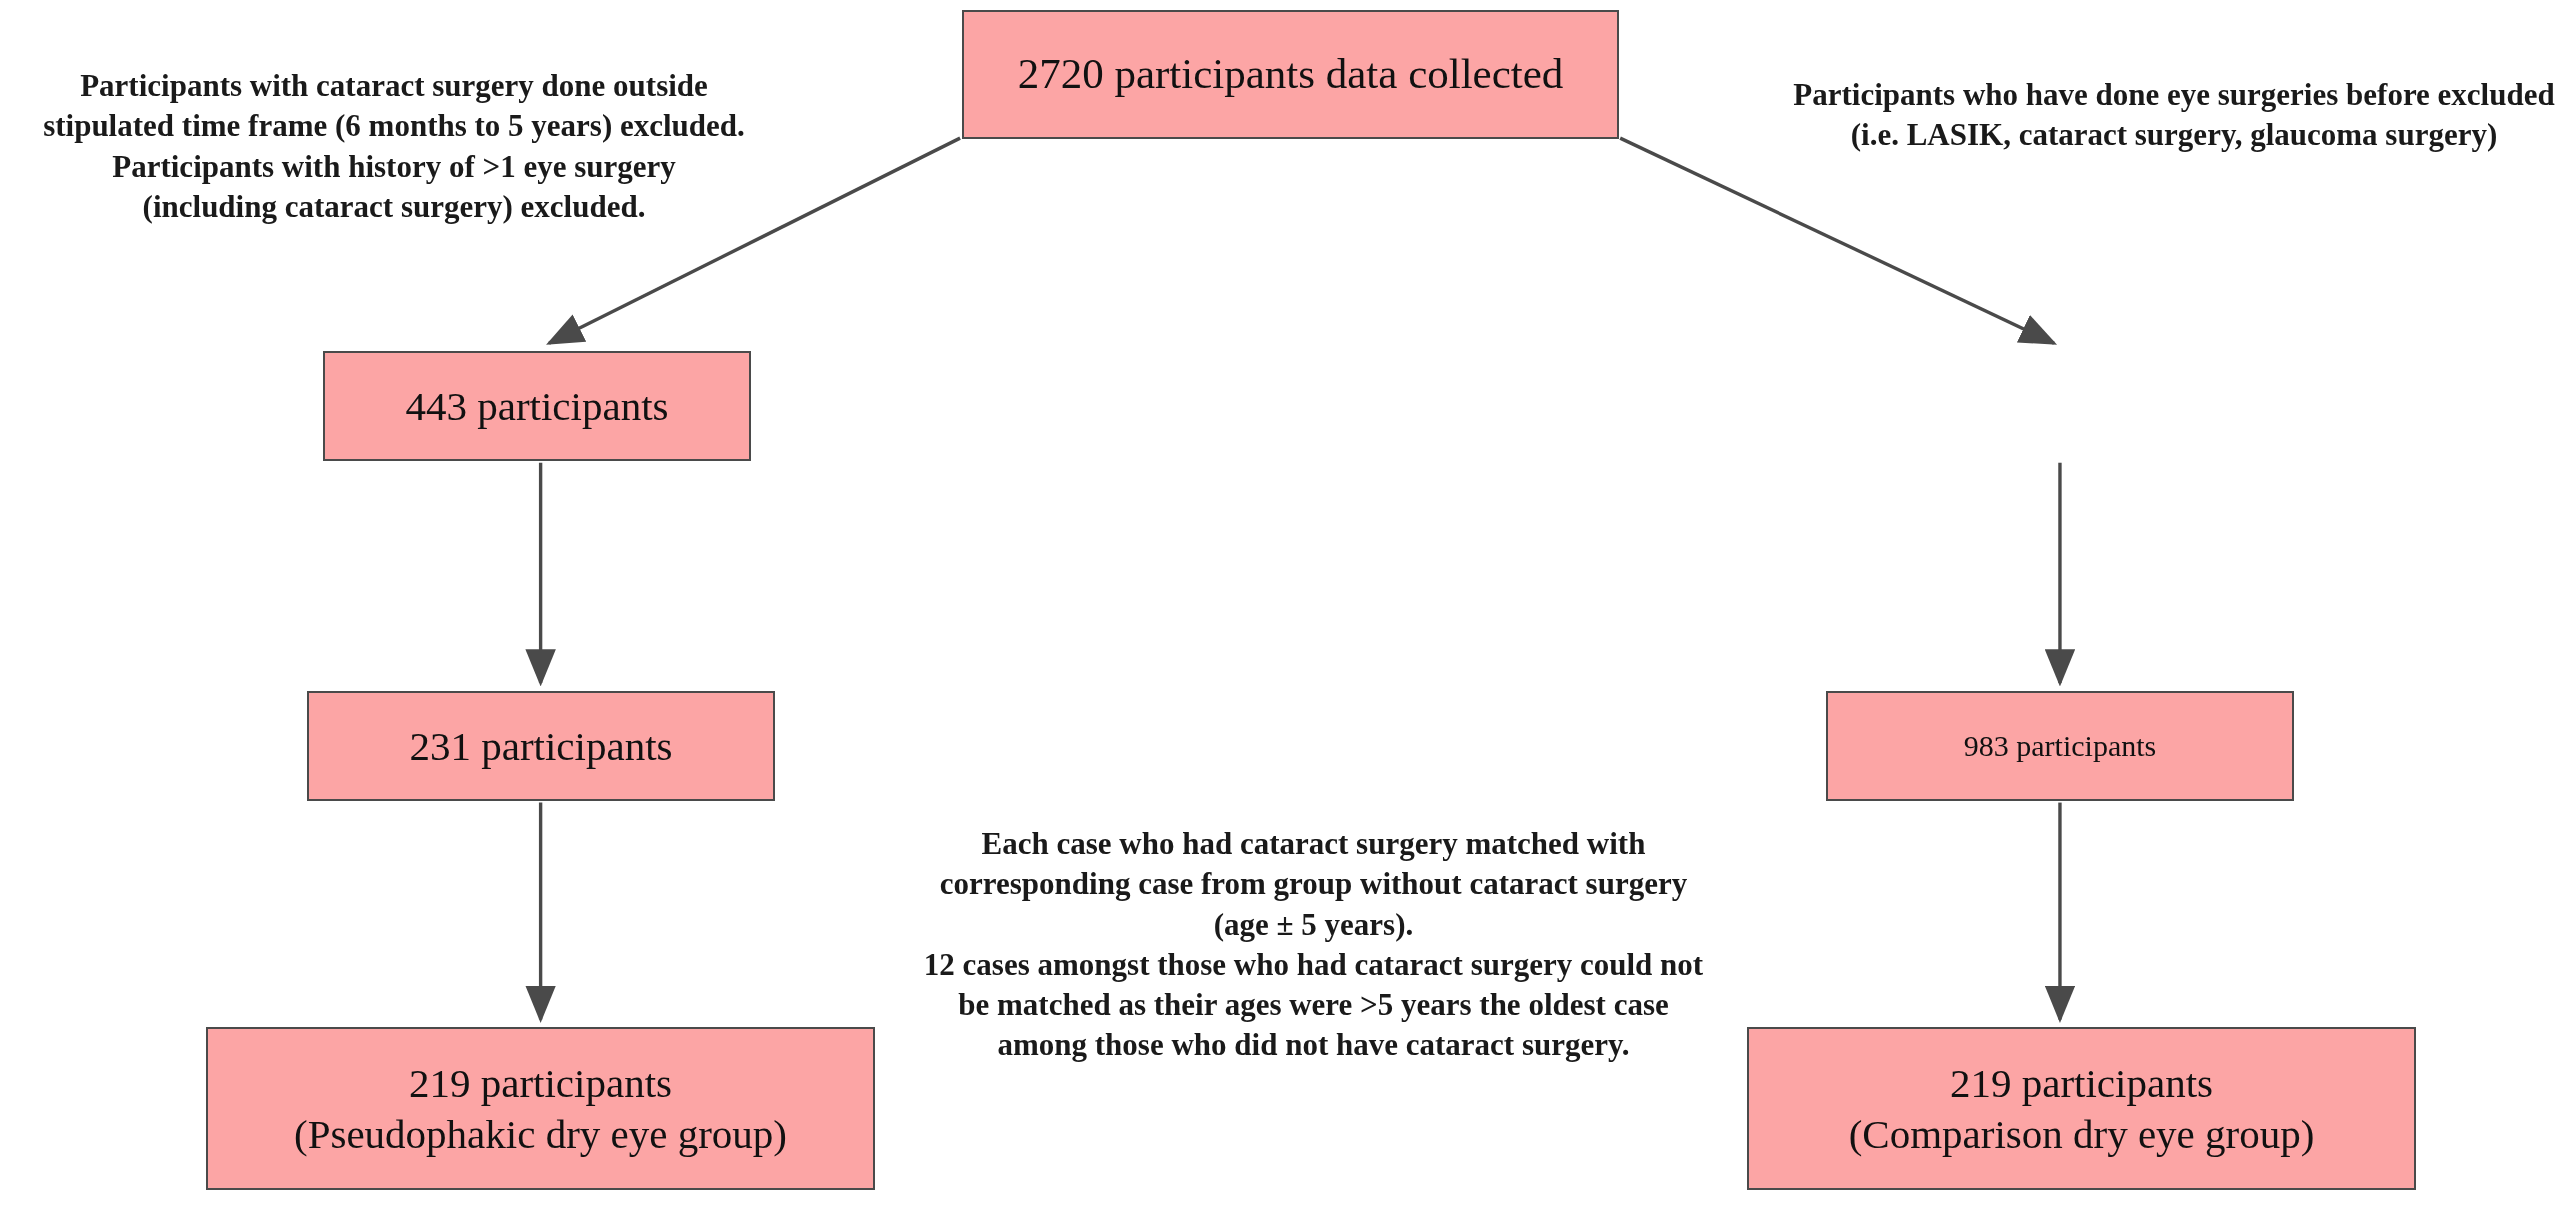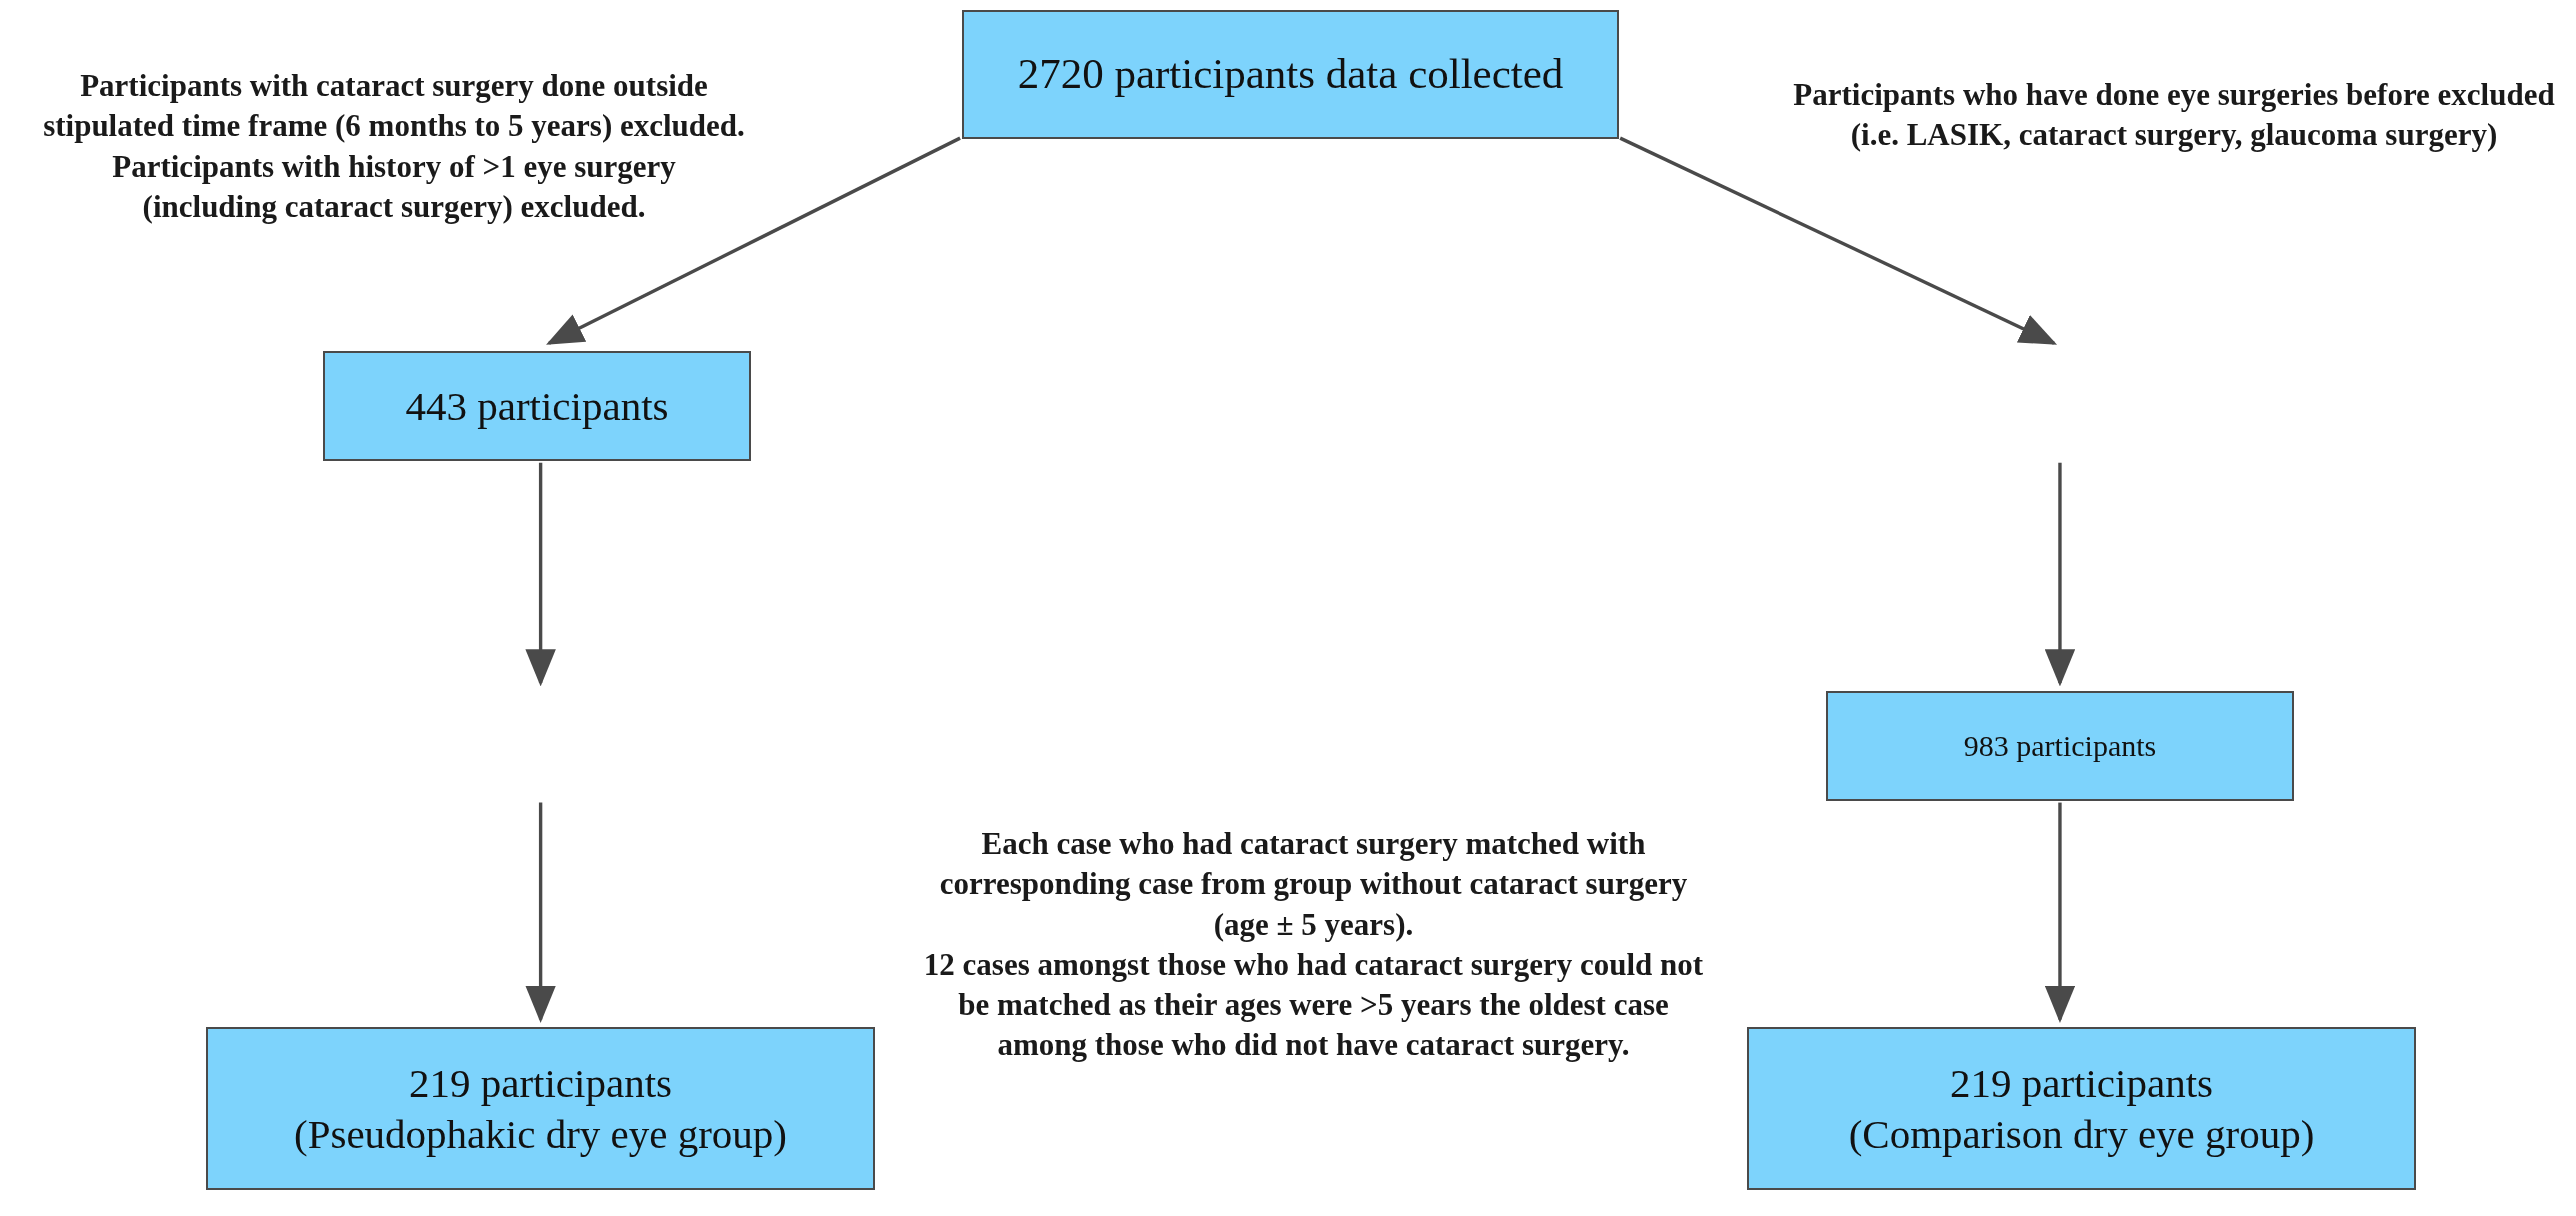--- a/index.html
+++ b/index.html
@@ -21,21 +21,21 @@
     left: 0;
     top: 0;
     width: 2576px;
     height: 1217px;
     pointer-events: none;
   }
   .node {
     position: absolute;
     box-sizing: border-box;
     border: 2.5px solid #4a4a4a;
-    background: #7dd3fc;
+    background: #fca5a5;
     display: flex;
     align-items: center;
     justify-content: center;
     text-align: center;
     line-height: 1.22;
     color: #111111;
   }
   .node .node-text {
     display: block;
     padding: 0 8.5px;
@@ -89,20 +89,23 @@
   </svg>
 
   <div class="node" id="node-top">
     <span class="node-text">2720 participants data collected</span>
   </div>
 
   <div class="node" id="node-left-1">
     <span class="node-text">443 participants</span>
   </div>
 
+  <div class="node" id="node-left-2">
+    <span class="node-text">231 participants</span>
+  </div>
 
   <div class="node" id="node-left-3">
     <span class="node-text">219 participants
 (Pseudophakic dry eye group)</span>
   </div>
 
 
   <div class="node" id="node-right-2">
     <span class="node-text">983 participants</span>
   </div>

